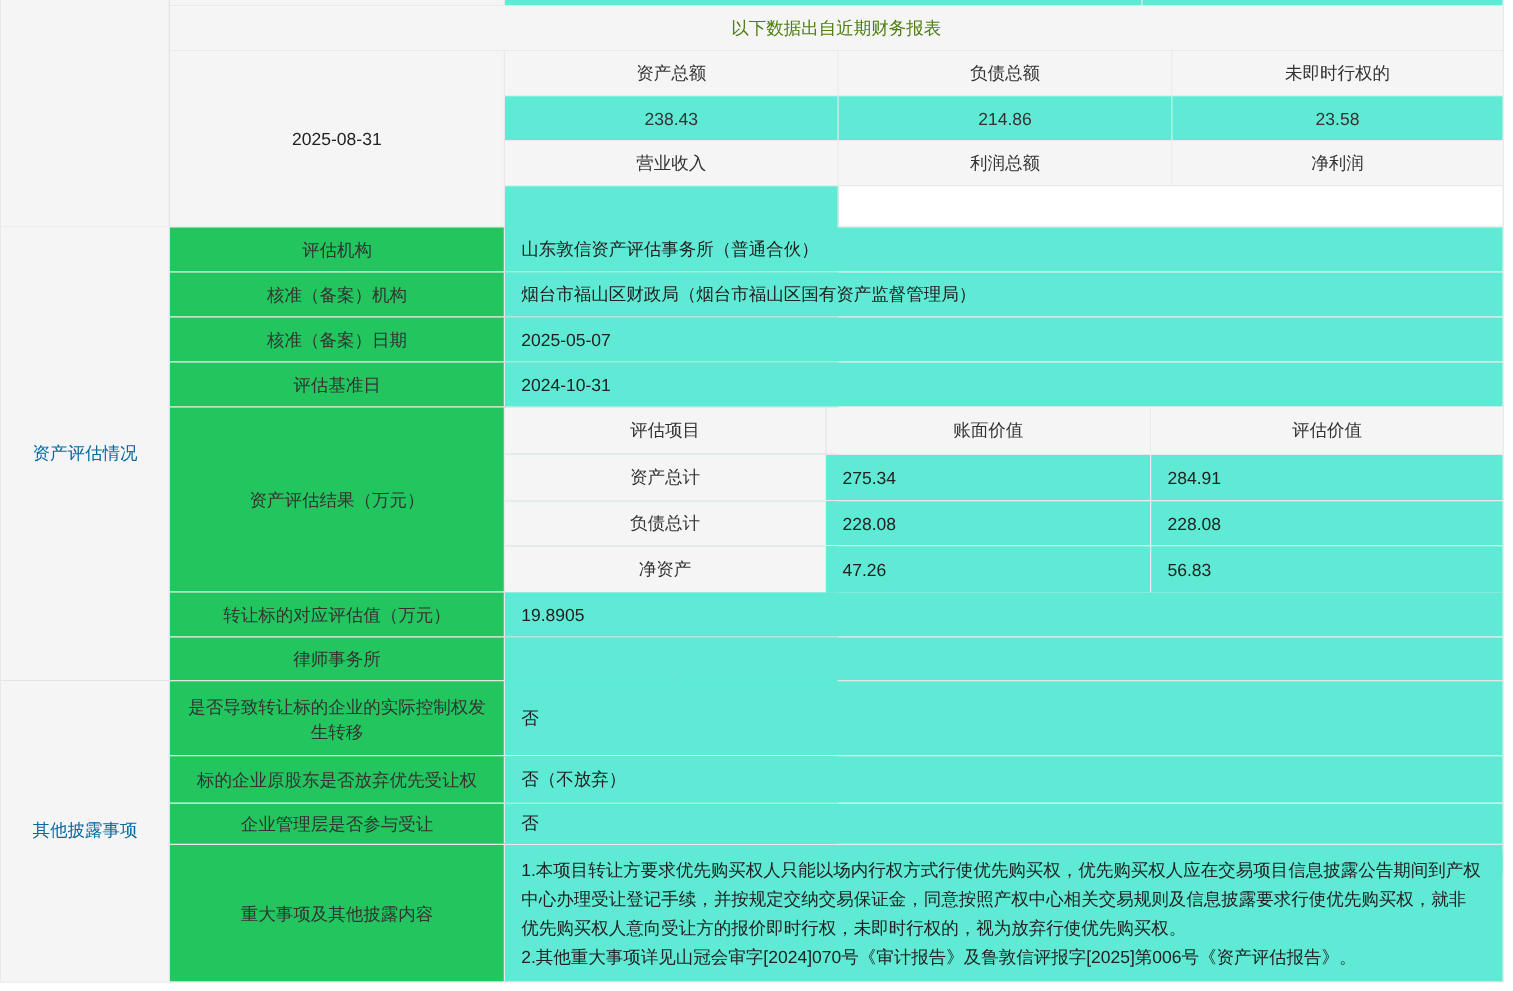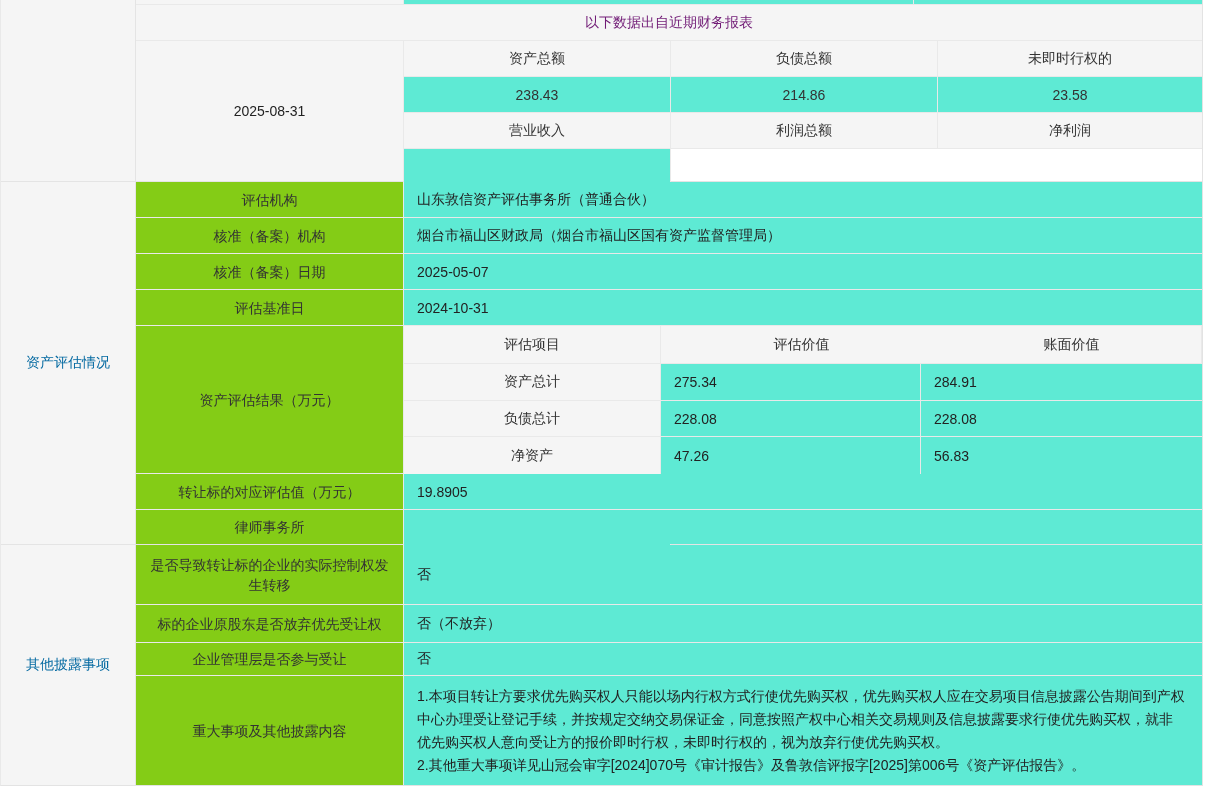--- a/index.html
+++ b/index.html
@@ -28,21 +28,21 @@
   .content { flex: 1; min-width: 0; }
   .row { display: flex; border-bottom: 1px solid #e9e9e9; }
   .row.last { border-bottom: none; }
   .cell { display: flex; align-items: center; }
   .g { background: #f5f5f5; }
   .w { background: #5eead4; }
   .br { border-right: 1px solid #e9e9e9; }
   .center { justify-content: center; text-align: center; }
   .label {
     width: 268px; flex: 0 0 268px;
-    background: #84cc16; border-right: 1px solid #e9e9e9;
+    background: #22c55e; border-right: 1px solid #e9e9e9;
     justify-content: center; text-align: center;
     line-height: 20px; padding: 0 12px;
   }
   .val { flex: 1; min-width: 0; padding-left: 13px; color: #222; }
   
   .h5  { height: 5px; }
   .h36 { height: 36px; }
   .h34 { height: 34px; }
   .h32 { height: 32px; flex-direction: column; }
   .h38 { height: 38px; }
@@ -65,21 +65,21 @@
   .pc1 { width: 268px; flex: 0 0 268px; }
   .pc2 { width: 510px; flex: 0 0 510px; }
   .pc3 { flex: 1; }
   .date-cell {
     width: 268px; flex: 0 0 268px;
     background: #f5f5f5; border-right: 1px solid #e9e9e9;
     display: flex; align-items: center; justify-content: center;
     color: #222;
   }
   .fin-table, .eval-table { flex: 1; min-width: 0; }
-  .note-row { justify-content: center; text-align: center; color: #701a75; }
+  .note-row { justify-content: center; text-align: center; color: #4d7c0f; }
   .para {
     flex: 1; min-width: 0;
     padding: 9px 16px 9px 13px;
     line-height: 23px; color: #222;
     display: block;
   }
   .para div { text-align: left; }
 </style>
 </head>
 <body>
@@ -146,22 +146,22 @@
       <div class="row h36">
         <div class="cell label">评估基准日</div>
         <div class="cell val w">2024-10-31</div>
       </div>
 
       <div class="row h148">
         <div class="cell label" style="height:100%">资产评估结果（万元）</div>
         <div class="eval-table">
           <div class="row h38">
             <div class="cell ec1 g br center">评估项目</div>
+            <div class="cell ec2 g br center">账面价值</div>
             <div class="cell ec3 g center">评估价值</div>
-            <div class="cell ec2 g br center">账面价值</div>
           </div>
           <div class="row h37">
             <div class="cell ec1 g br center">资产总计</div>
             <div class="cell ec2 w br val">275.34</div>
             <div class="cell ec3 w val">284.91</div>
           </div>
           <div class="row h36">
             <div class="cell ec1 g br center">负债总计</div>
             <div class="cell ec2 w br val">228.08</div>
             <div class="cell ec3 w val">228.08</div>

